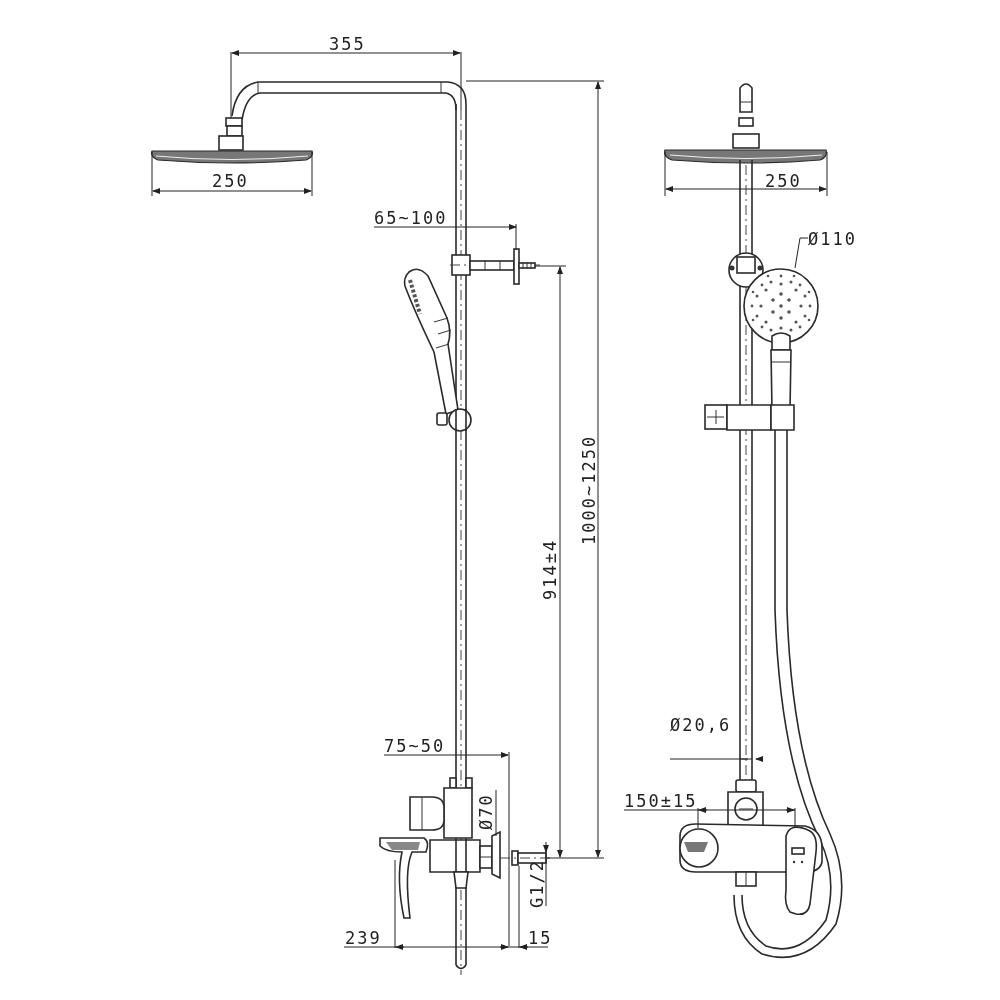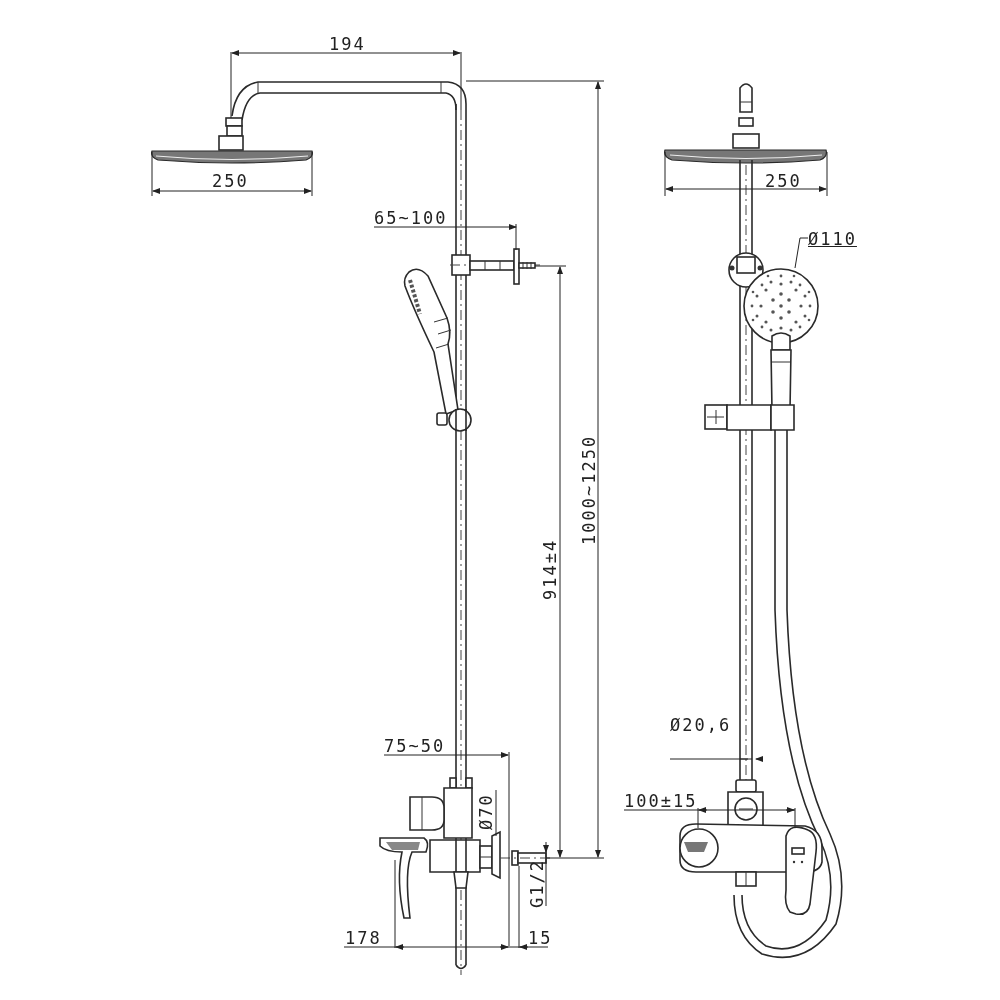--- a/index.html
+++ b/index.html
@@ -257,29 +257,29 @@
 
       <line class="dim" x1="624" y1="810" x2="795" y2="810"></line>
       <line class="dim" x1="698" y1="808" x2="698" y2="828"></line>
       <line class="dim" x1="795" y1="808" x2="795" y2="828"></line>
       <line class="dim" x1="699" y1="810" x2="707" y2="810" marker-start="url(#arr)"></line>
       <line class="dim" x1="786" y1="810" x2="794" y2="810" marker-end="url(#arr)"></line>
     </g>
   </g>
 </svg>
 
-<span class="lbl" style="left:329px; top:36px;">194</span>
+<span class="lbl" style="left:329px; top:36px;">355</span>
 <span class="lbl" style="left:212px; top:173px;">250</span>
 <span class="lbl" style="left:374px; top:210px;">65~100</span>
 <span class="lbl vert" style="left:581px; top:545px;">1000~1250</span>
 <span class="lbl vert" style="left:542px; top:600px;">914±4</span>
 <span class="lbl" style="left:384px; top:738px;">75~50</span>
 <span class="lbl vert" style="left:478px; top:830px;">Ø70</span>
 <span class="lbl vert" style="left:529px; top:908px;">G1/2</span>
-<span class="lbl" style="left:345px; top:930px;">178</span>
+<span class="lbl" style="left:345px; top:930px;">239</span>
 <span class="lbl" style="left:528px; top:930px;">15</span>
 
 <span class="lbl" style="left:765px; top:173px;">250</span>
-<span class="lbl" style="left:808px; top:231px;text-decoration:underline;">Ø110</span>
+<span class="lbl" style="left:808px; top:231px;">Ø110</span>
 <span class="lbl" style="left:670px; top:717px;">Ø20,6</span>
-<span class="lbl" style="left:624px; top:793px;">100±15</span>
+<span class="lbl" style="left:624px; top:793px;">150±15</span>
 
 </div>
 
 </body></html>

